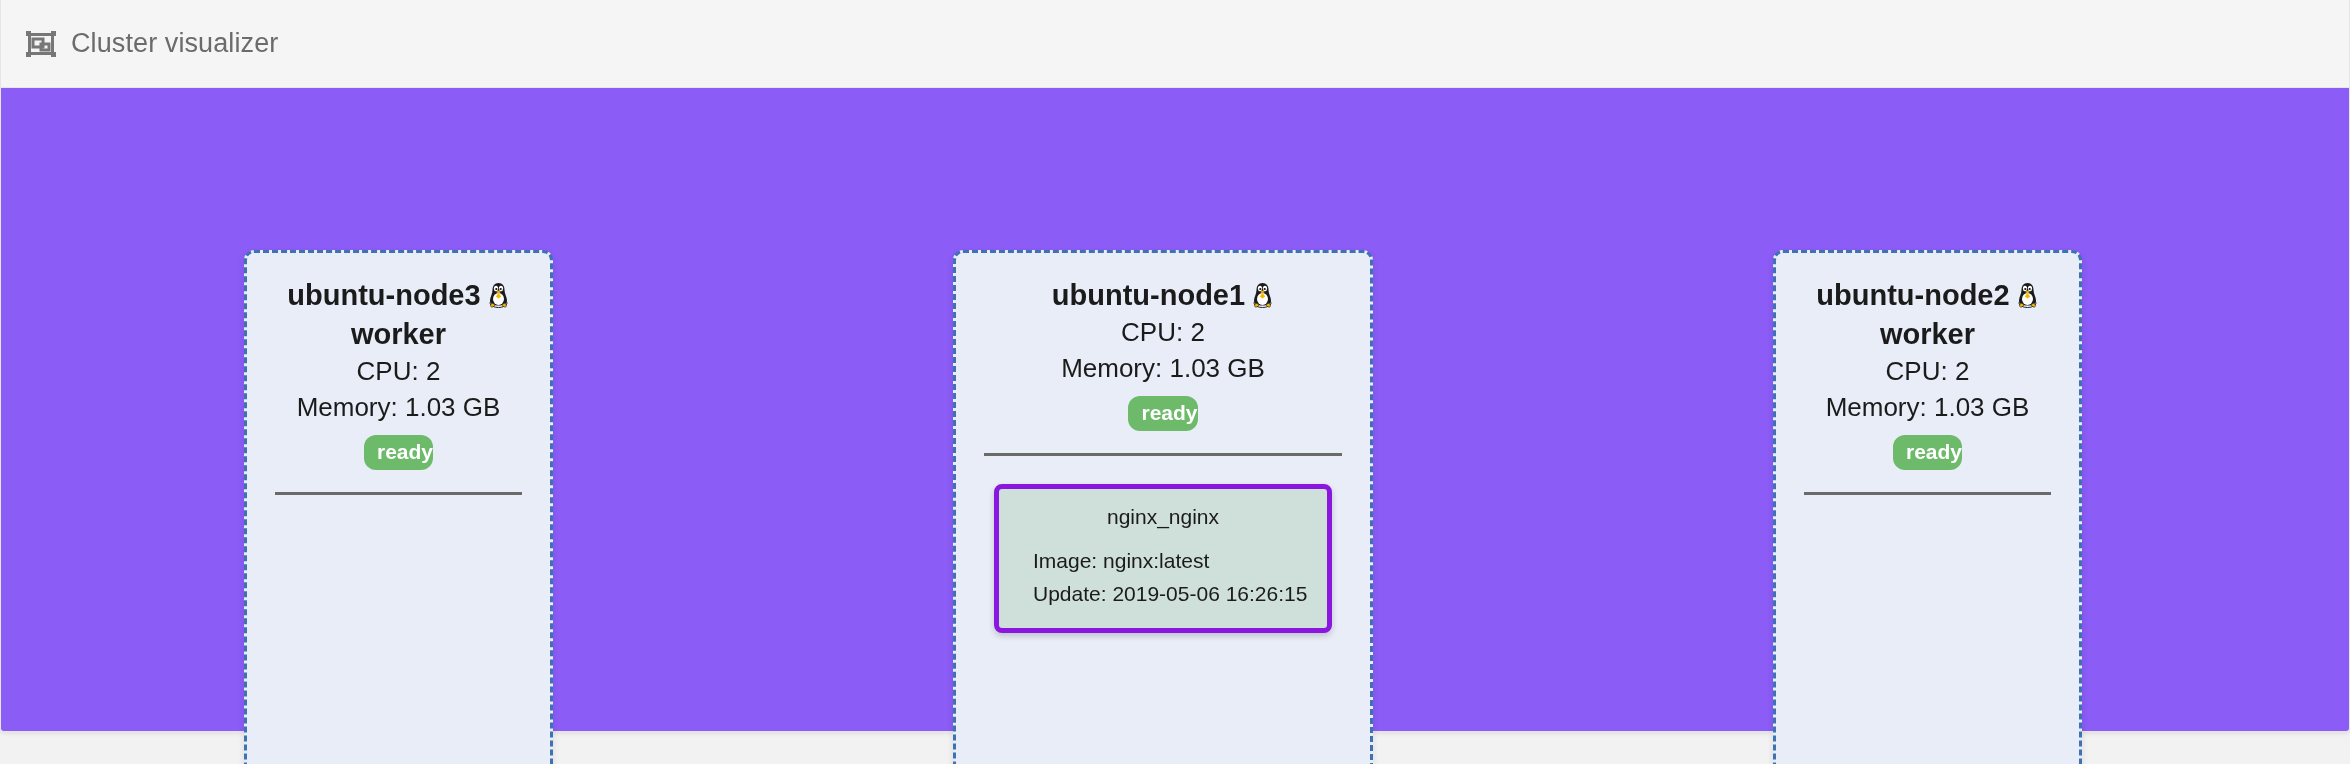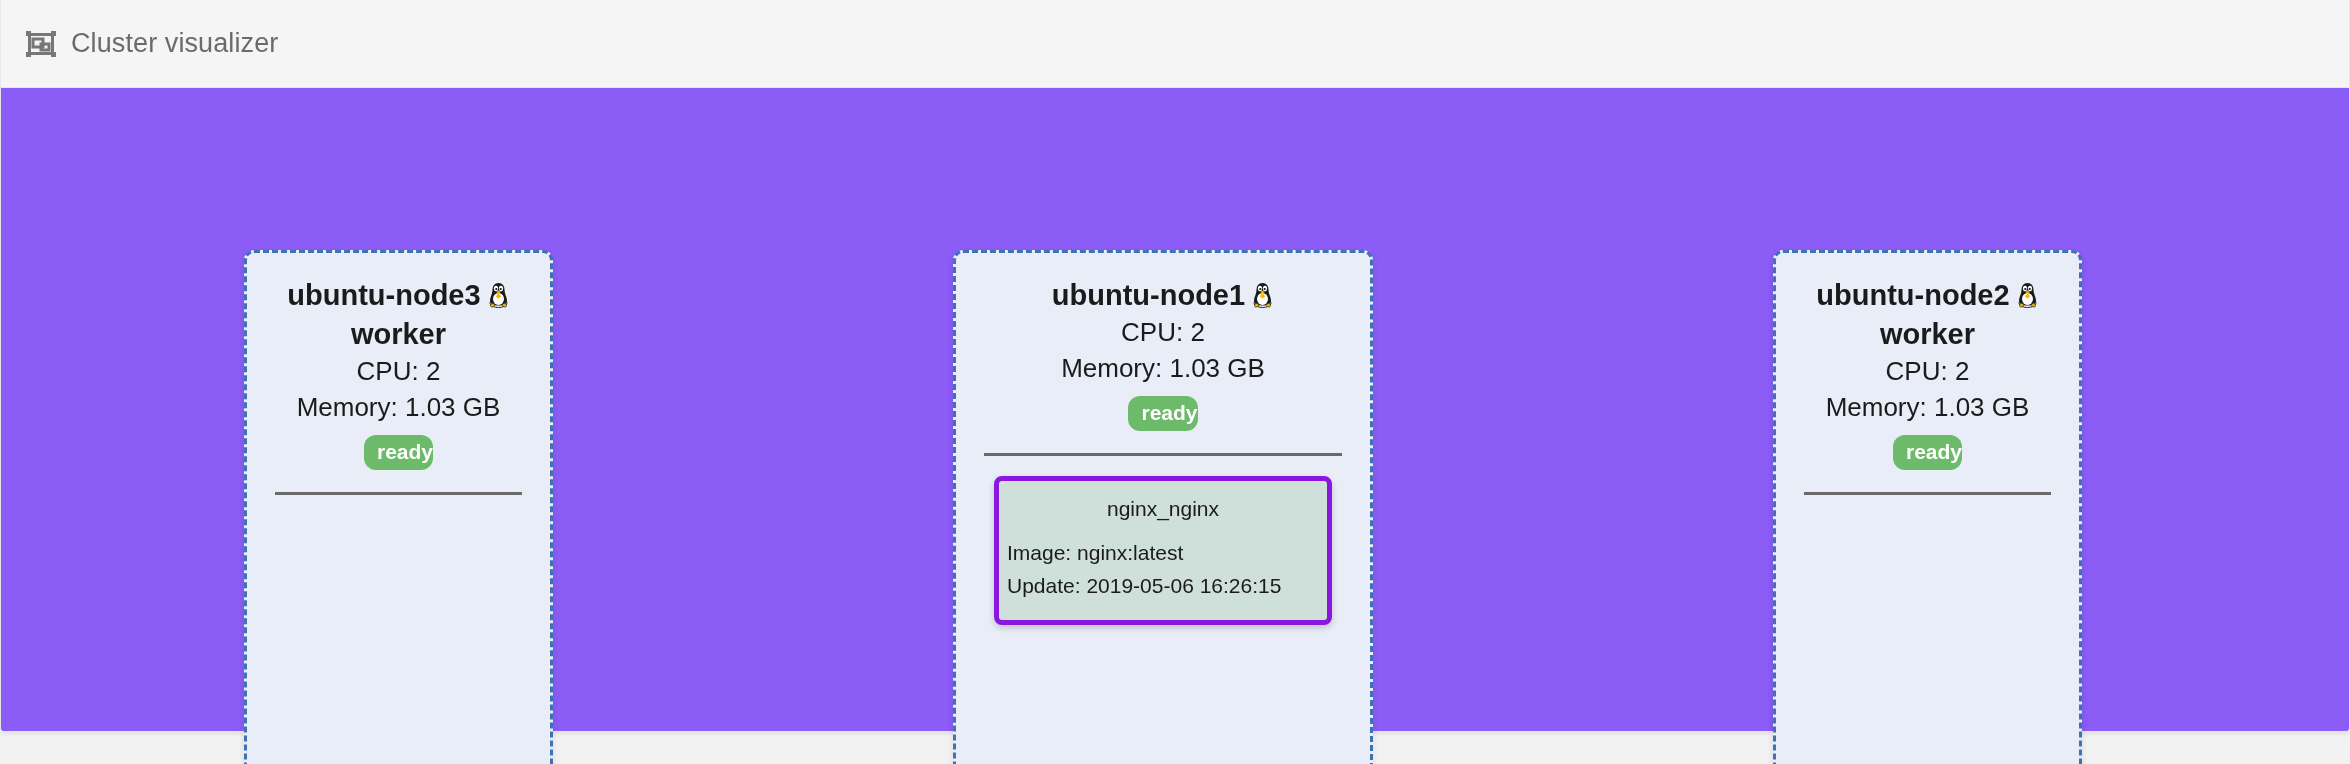--- a/index.html
+++ b/index.html
@@ -115,21 +115,21 @@
   }
 
   .node-divider {
     height: 0;
     border-top: 3px solid #6a6a6a;
     margin: 22px 8px 0 8px;
   }
 
   
   .containers {
-    margin-top: 20px;
+    margin-top: 28px;
     display: flex;
     flex-direction: column;
     align-items: center;
   }
   .container-box {
     width: 338px;
     border: 5px solid #8B16E0;
     border-radius: 8px;
     background: #cfdfda;
     padding: 16px 0 18px 0;
@@ -141,21 +141,21 @@
     font-size: 21px;
     font-weight: 400;
     color: #1b1b1b;
     margin-bottom: 16px;
   }
   .container-line {
     font-size: 21px;
     font-weight: 400;
     color: #1b1b1b;
     line-height: 1.55;
-    padding-left: 8px;
+    padding-left: 34px;
     white-space: nowrap;
   }
 </style>
 </head>
 <body>
 
 <div class="panel">
 
   <div class="panel-header">
     <span class="header-icon">

